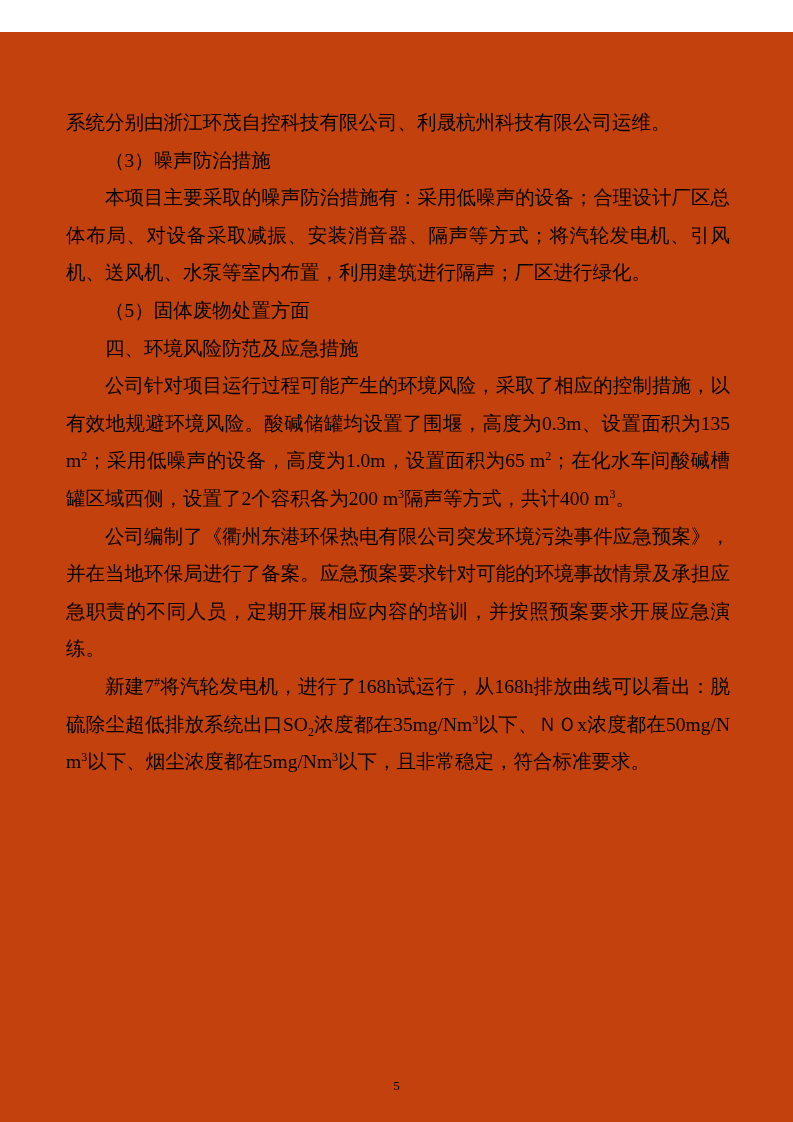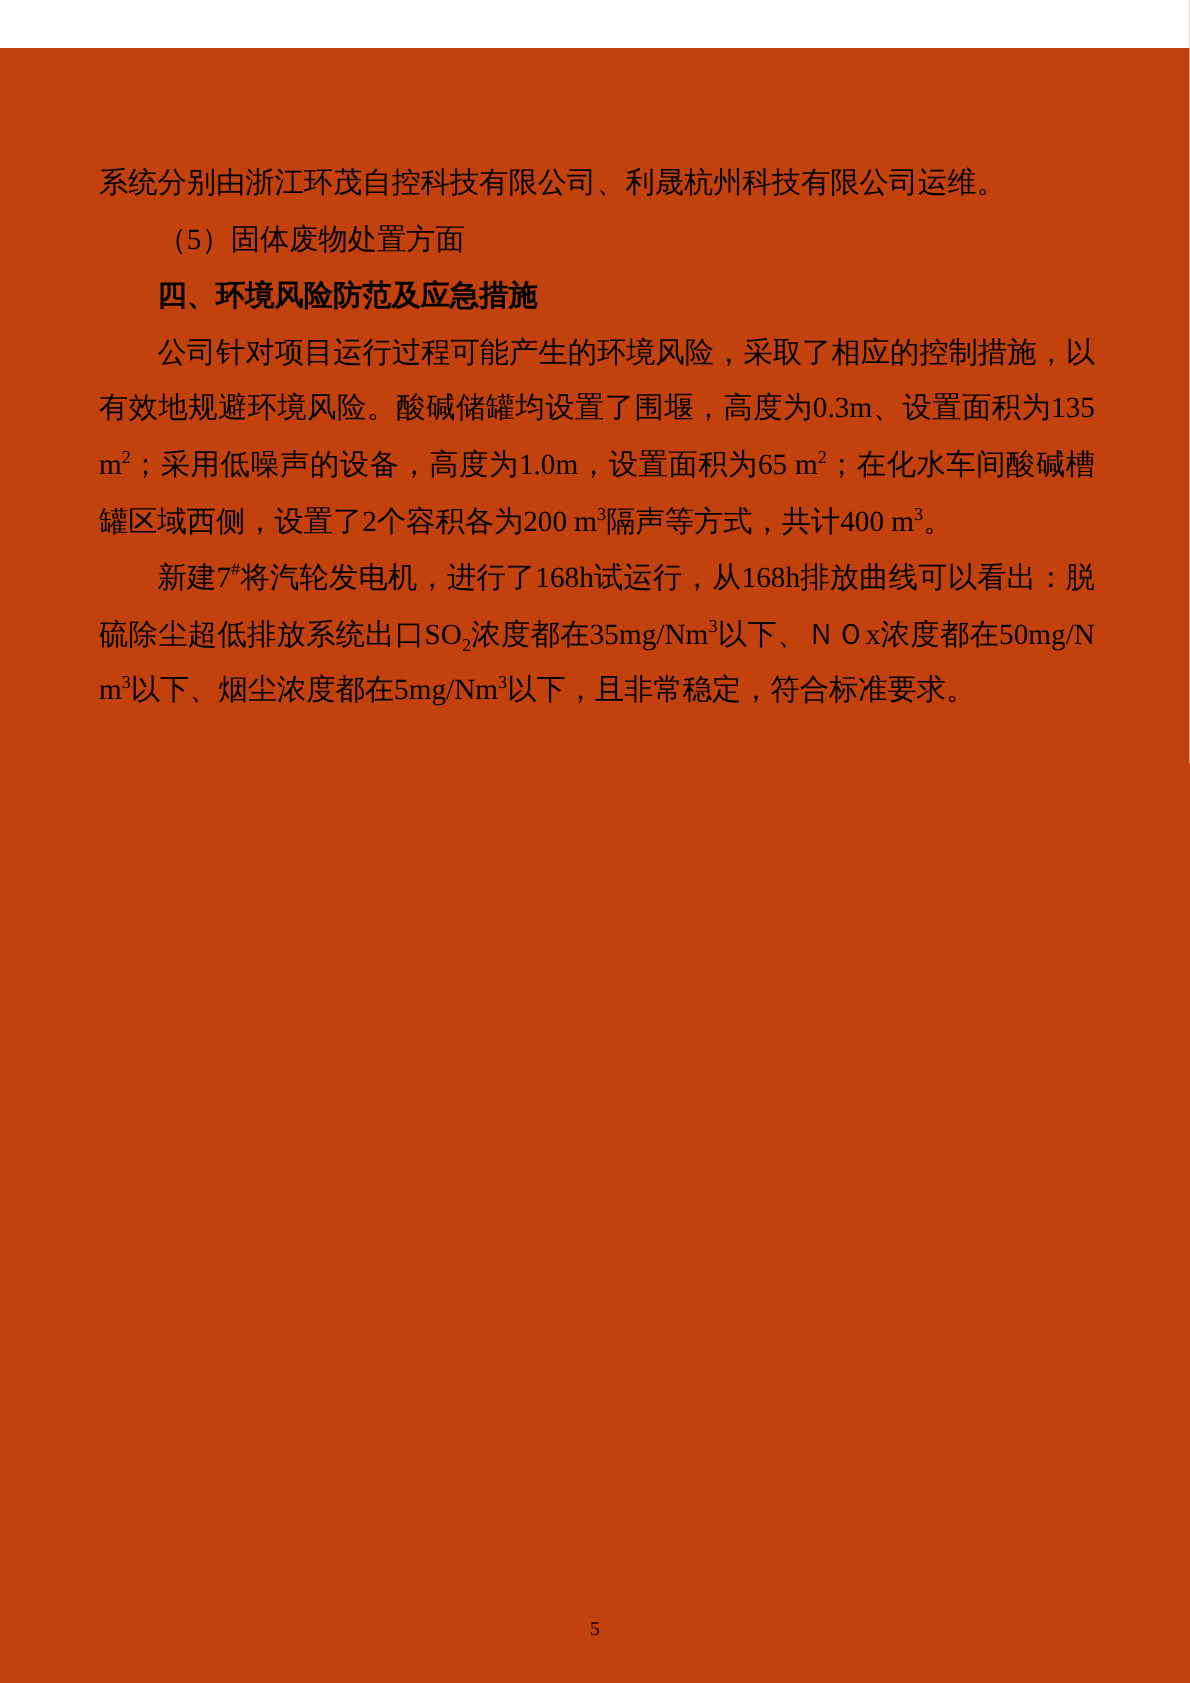--- a/index.html
+++ b/index.html
@@ -29,21 +29,21 @@
     line-height: 37.6px;
     text-align: justify;
     text-align-last: left;
     word-break: break-all;
     color: #000000;
   }
   p.para.indent {
     text-indent: 2em;
   }
   p.para.heading {
-    font-weight: bold;
+    font-weight: normal;
     font-family: "Liberation Sans", sans-serif;
     text-align: left;
   }
   p.para sup, p.para sub {
     font-size: 0.62em;
     line-height: 0;
   }
   .page-number {
     position: absolute;
     left: 0;
@@ -54,19 +54,22 @@
     font-family: "Liberation Serif", serif;
     color: #000000;
   }
 </style>
 </head>
 <body>
 
 <div class="page">
   <div class="doc-body">
       <p class="para body"><span>系统分别由浙江环茂自控科技有限公司、利晟杭州科技有限公司运维。</span></p>
+      <p class="para body indent"><span>（3）噪声防治措施</span></p>
+      <p class="para body indent"><span>本项目主要采取的噪声防治措施有：采用低噪声的设备；合理设计厂区总体布局、对设备采取减振、安装消音器、隔声等方式；将汽轮发电机、引风机、送风机、水泵等室内布置，利用建筑进行隔声；厂区进行绿化。</span></p>
       <p class="para body indent"><span>（5）固体废物处置方面</span></p>
       <p class="para heading indent"><span>四、环境风险防范及应急措施</span></p>
       <p class="para body indent"><span>公司针对项目运行过程可能产生的环境风险，采取了相应的控制措施，以有效地规避环境风险。酸碱储罐均设置了围堰，高度为0.3m、设置面积为135 m</span><sup>2</sup><span>；采用低噪声的设备，高度为1.0m，设置面积为65 m</span><sup>2</sup><span>；在化水车间酸碱槽罐区域西侧，设置了2个容积各为200 m</span><sup>3</sup><span>隔声等方式，共计400 m</span><sup>3</sup><span>。</span></p>
+      <p class="para body indent"><span>公司编制了《衢州东港环保热电有限公司突发环境污染事件应急预案》，并在当地环保局进行了备案。应急预案要求针对可能的环境事故情景及承担应急职责的不同人员，定期开展相应内容的培训，并按照预案要求开展应急演练。</span></p>
       <p class="para body indent"><span>新建7</span><sup>#</sup><span>将汽轮发电机，进行了168h试运行，从168h排放曲线可以看出：脱硫除尘超低排放系统出口SO</span><sub>2</sub><span>浓度都在35mg/Nm</span><sup>3</sup><span>以下、ＮＯx浓度都在50mg/Nm</span><sup>3</sup><span>以下、烟尘浓度都在5mg/Nm</span><sup>3</sup><span>以下，且非常稳定，符合标准要求。</span></p>
     </div>
   <div class="page-number">5</div>
 </div>
 
 </body></html>

